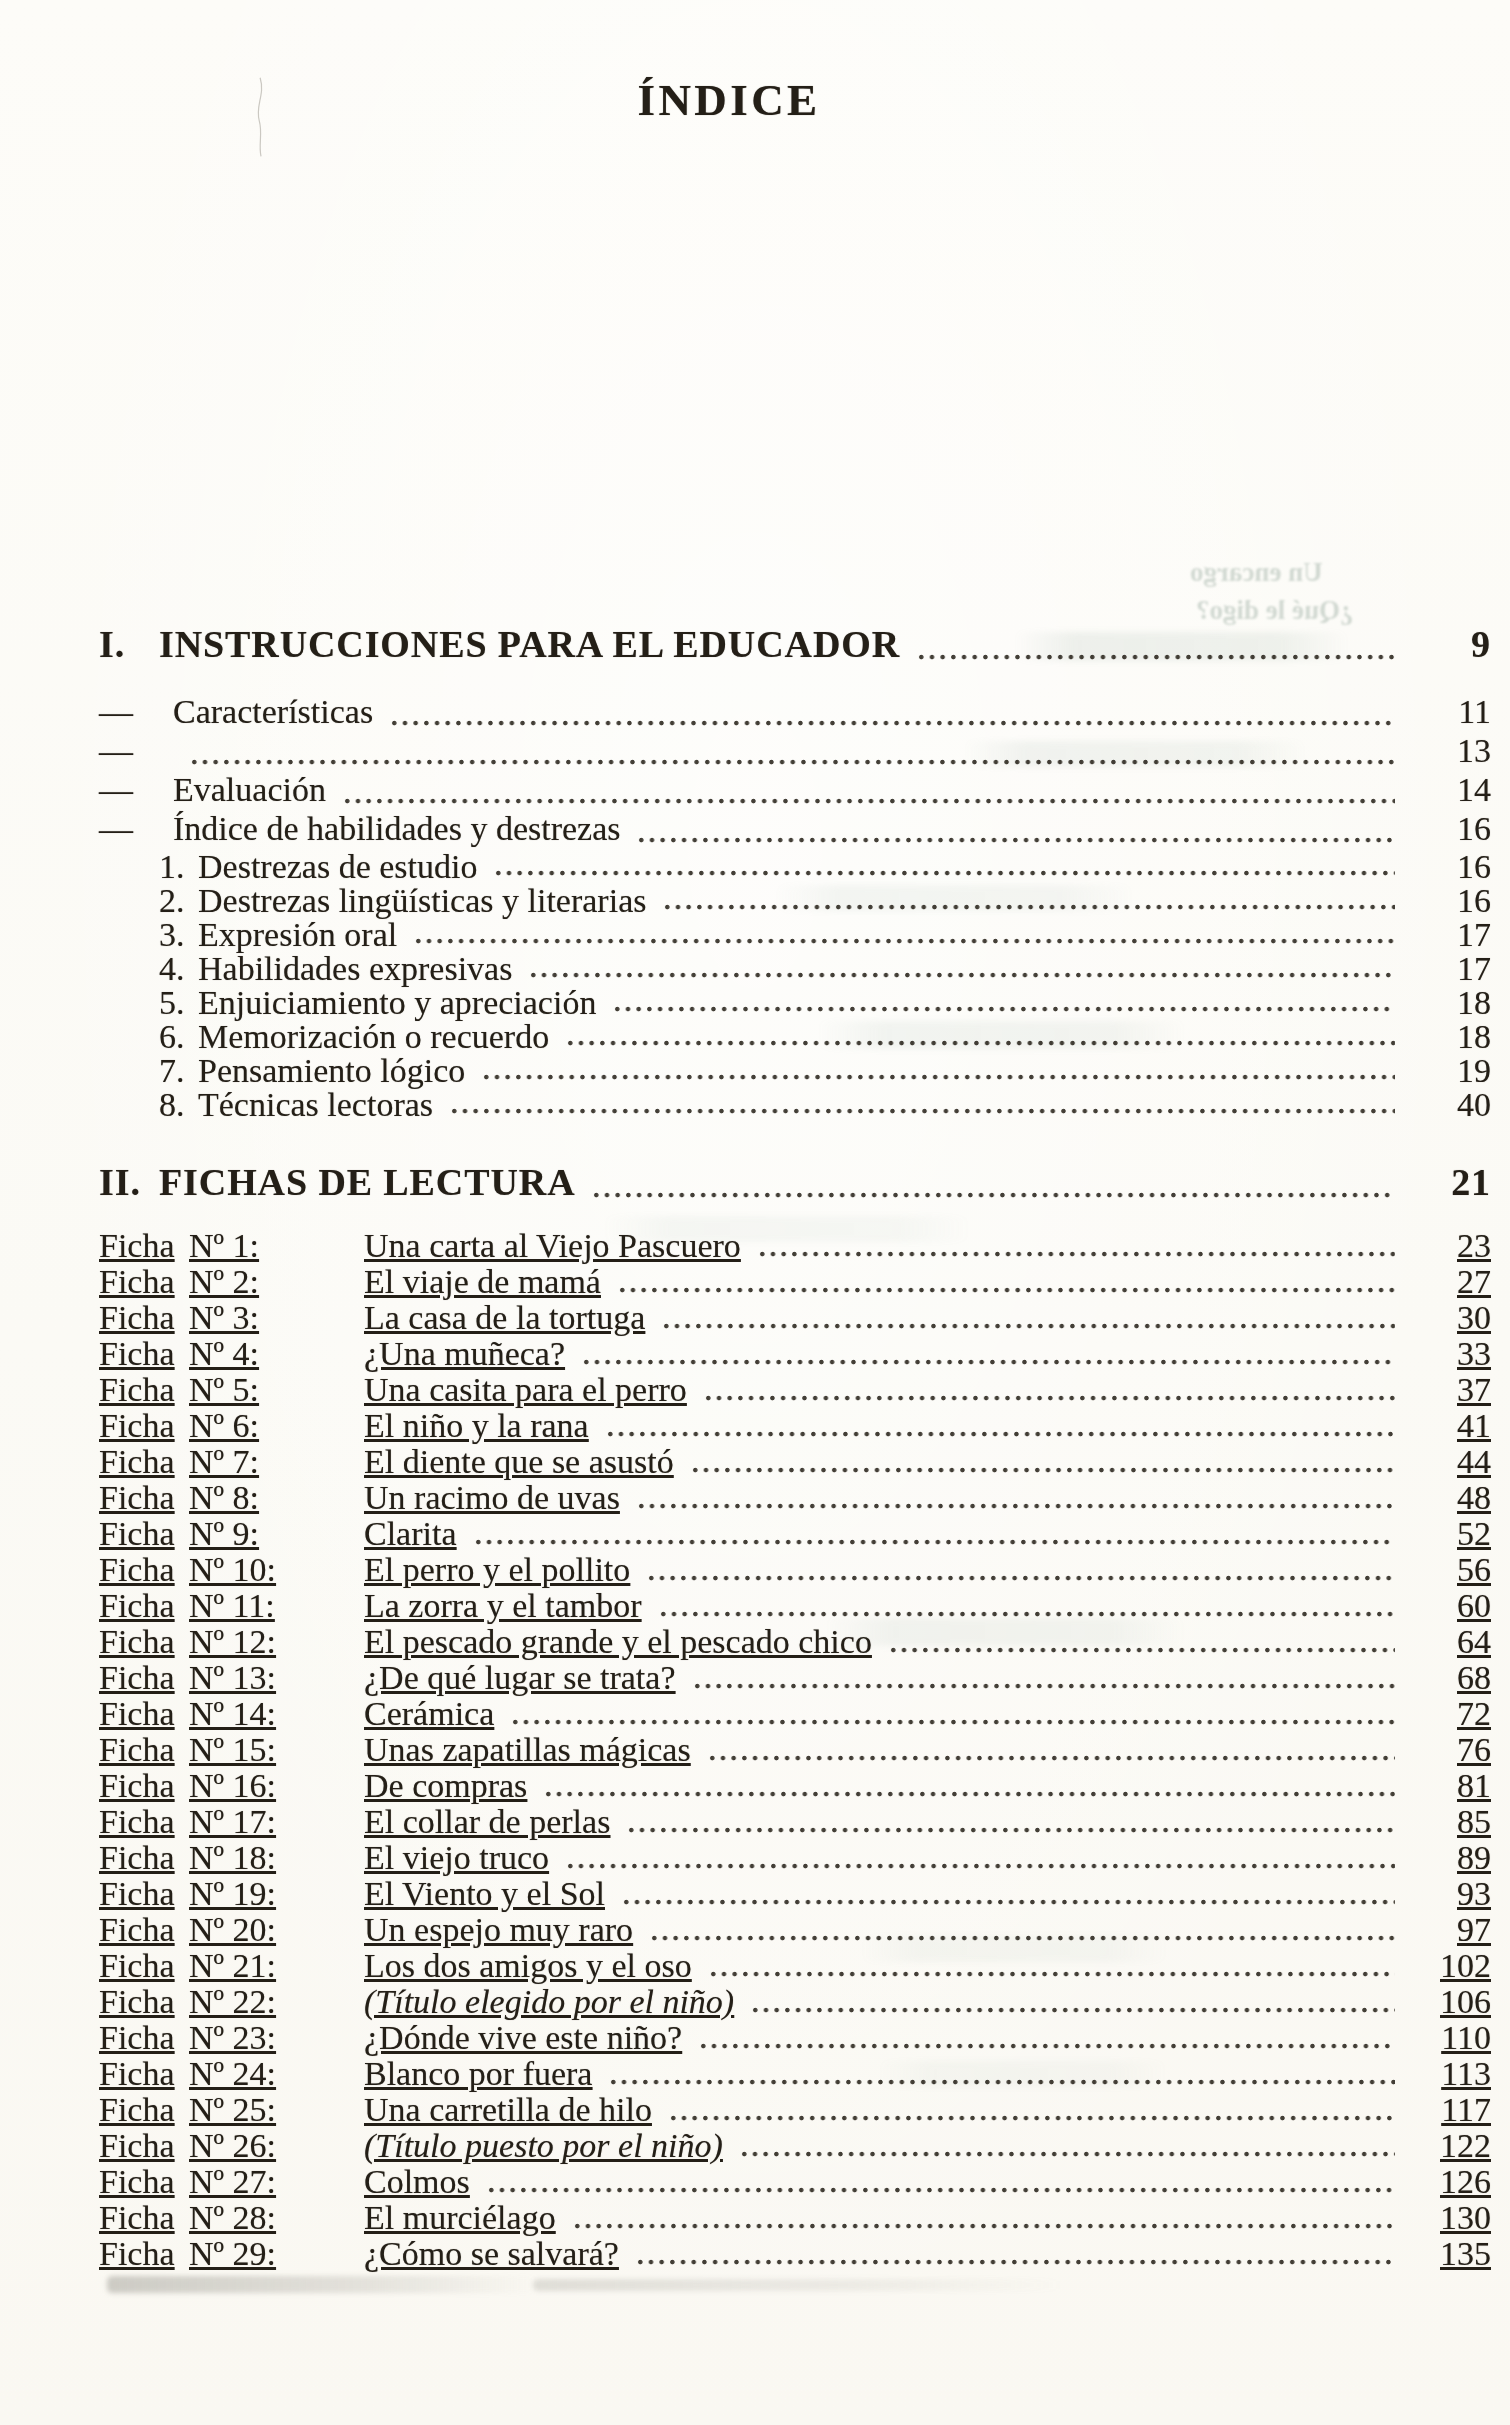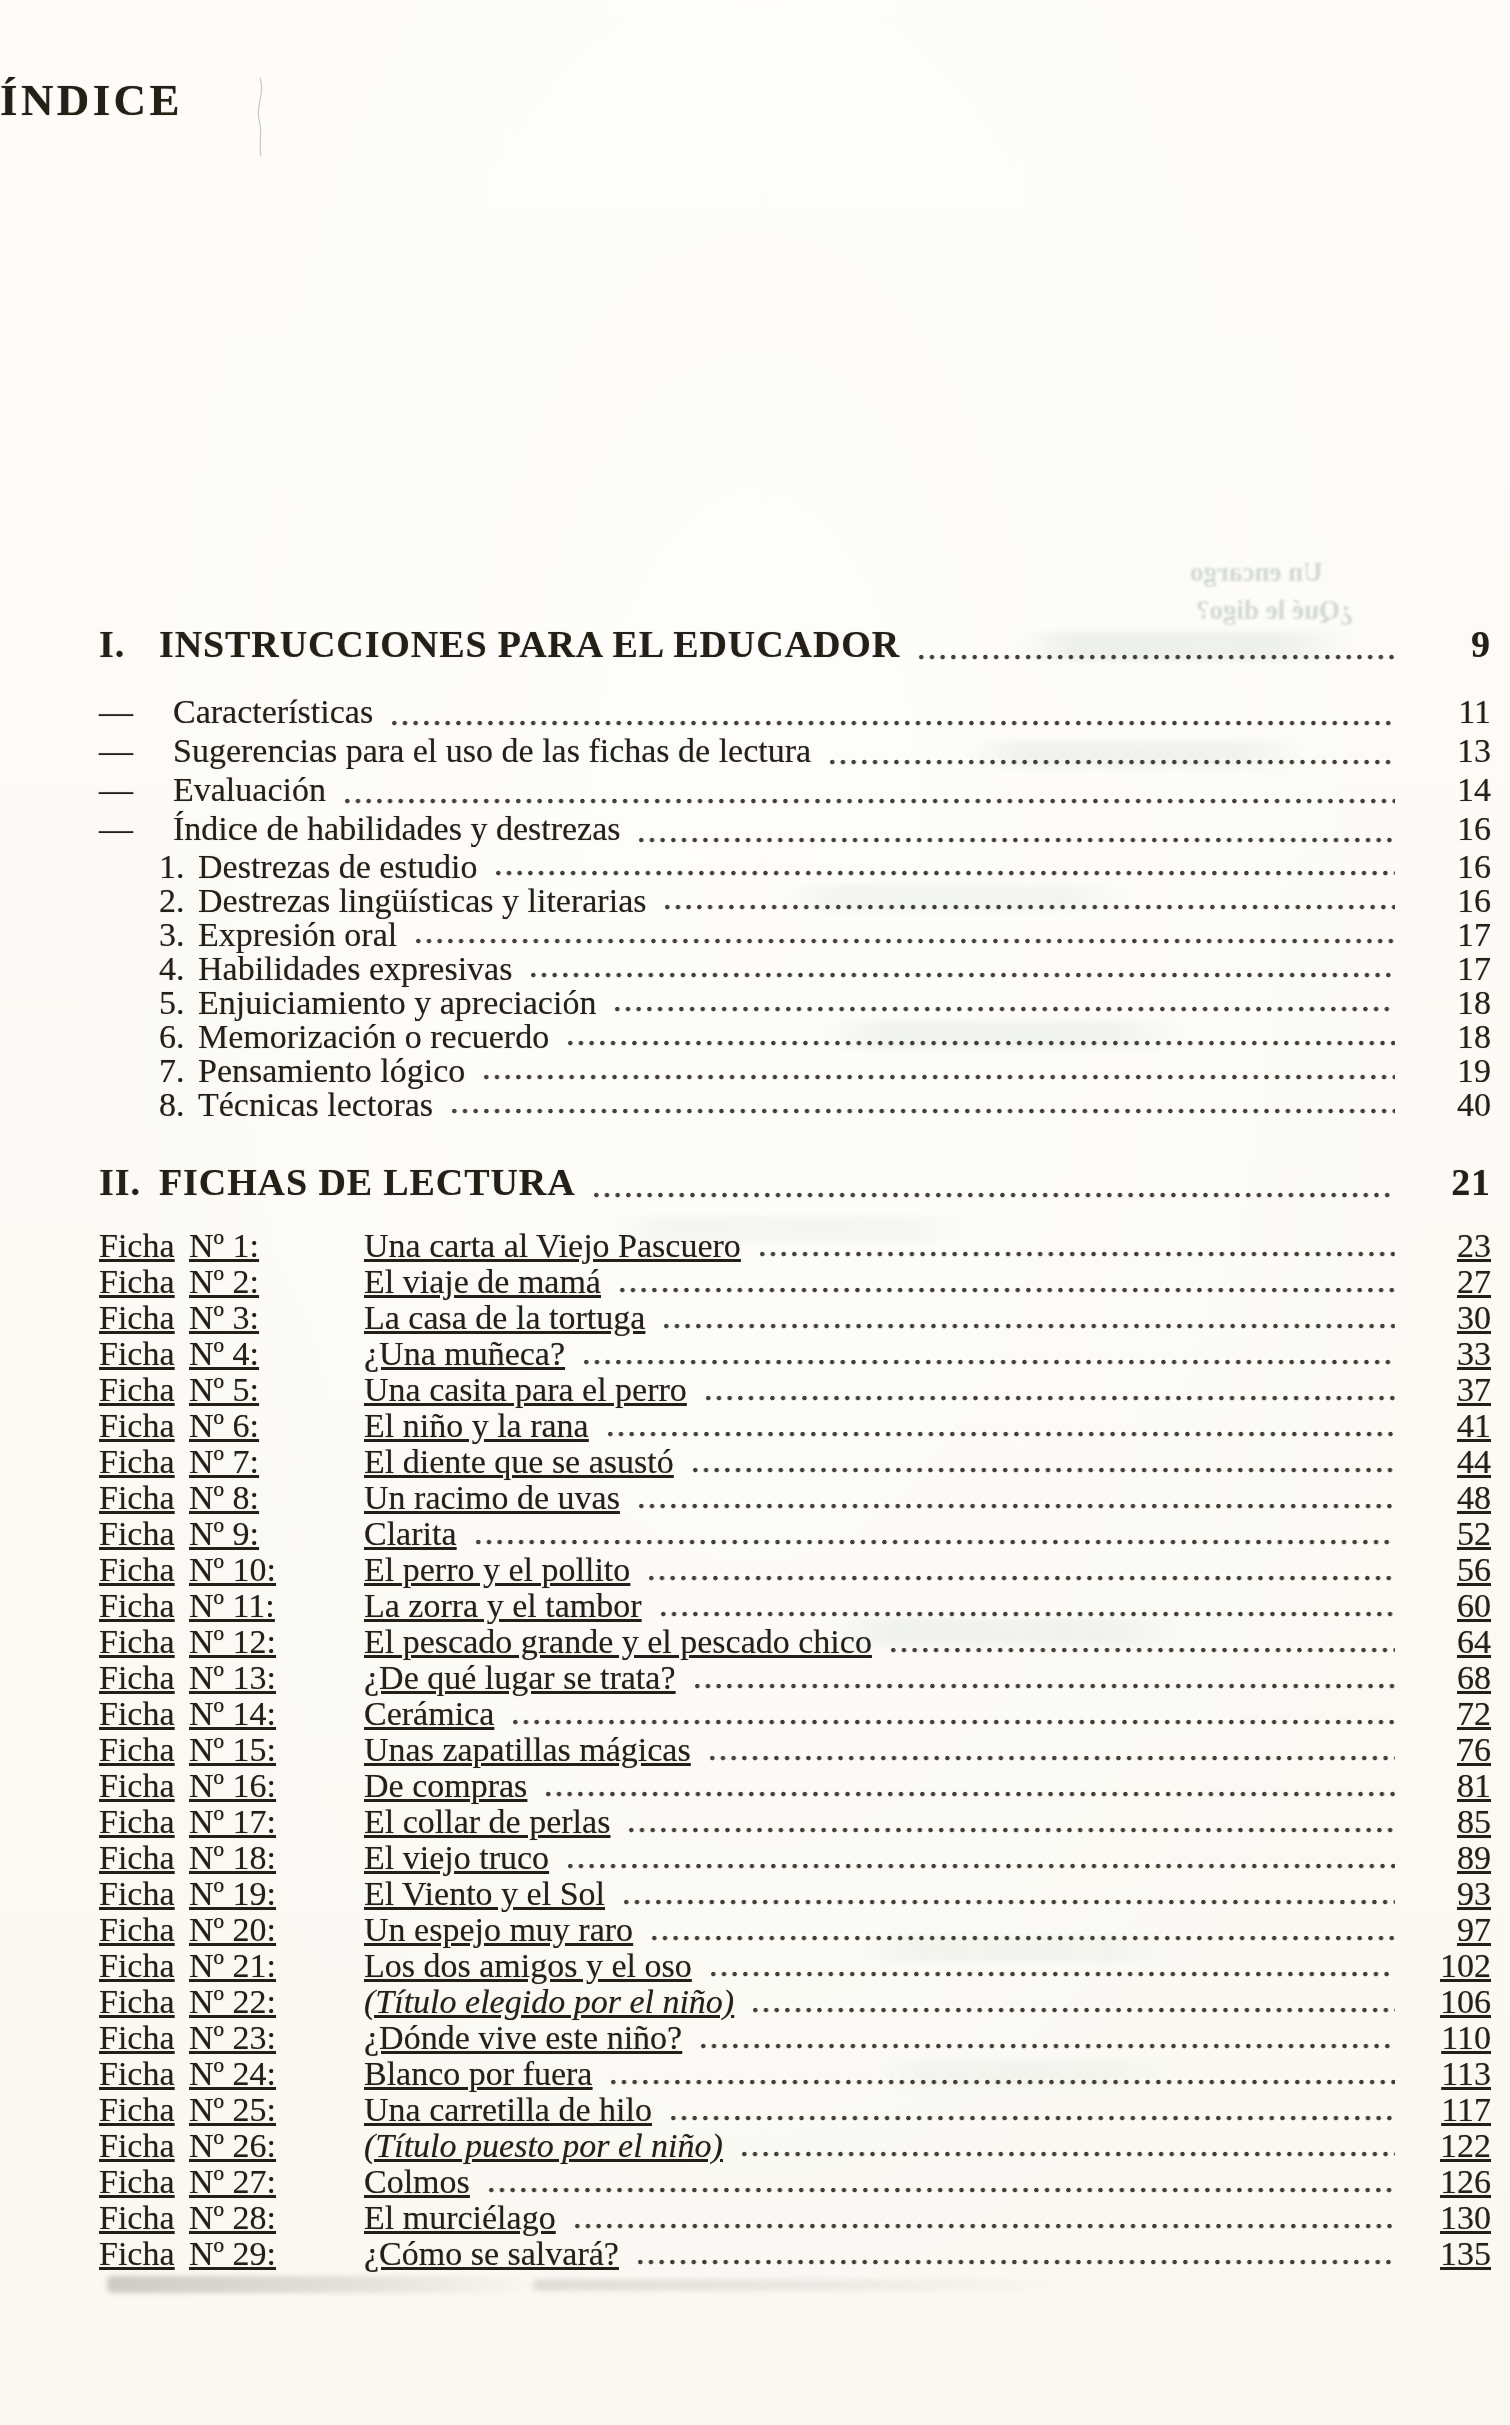--- a/index.html
+++ b/index.html
@@ -12,21 +12,21 @@
       radial-gradient(ellipse at 50% 35%, rgba(255,255,255,.55), rgba(255,255,255,0) 70%),
       linear-gradient(180deg,#fdfcf8 0%, #fbfaf5 55%, #faf8f2 100%);
     font-family:"Liberation Serif","DejaVu Serif",serif;
     color:#241f17;
     overflow:hidden;
   }
   .title{
     position:absolute;
     top:74px;left:0;right:52px;
     margin:0;
-    text-align:left;
+    text-align:center;
     font-size:45px;
     font-weight:bold;
     letter-spacing:3.4px;
     text-shadow:0 0 0.9px rgba(30,25,15,.6);
   }
   .band{position:absolute;left:99px;right:19px;}
   .row{
     display:flex;
     align-items:baseline;
     white-space:nowrap;
@@ -121,21 +121,20 @@
   <div class="band dash-block">
 
   <div class="row">
       <span class="bullet">—</span>
       <span class="txt">Características</span>
       <span class="dots"></span>
       <span class="pg">11</span>
     </div>
       <div class="row">
       <span class="bullet">—</span>
-      <span class="txt">Sugerencias para el uso de las fichas de lectura</span>
       <span class="dots"></span>
       <span class="pg">13</span>
     </div>
       <div class="row">
       <span class="bullet">—</span>
       <span class="txt">Evaluación</span>
       <span class="dots"></span>
       <span class="pg">14</span>
     </div>
       <div class="row">

